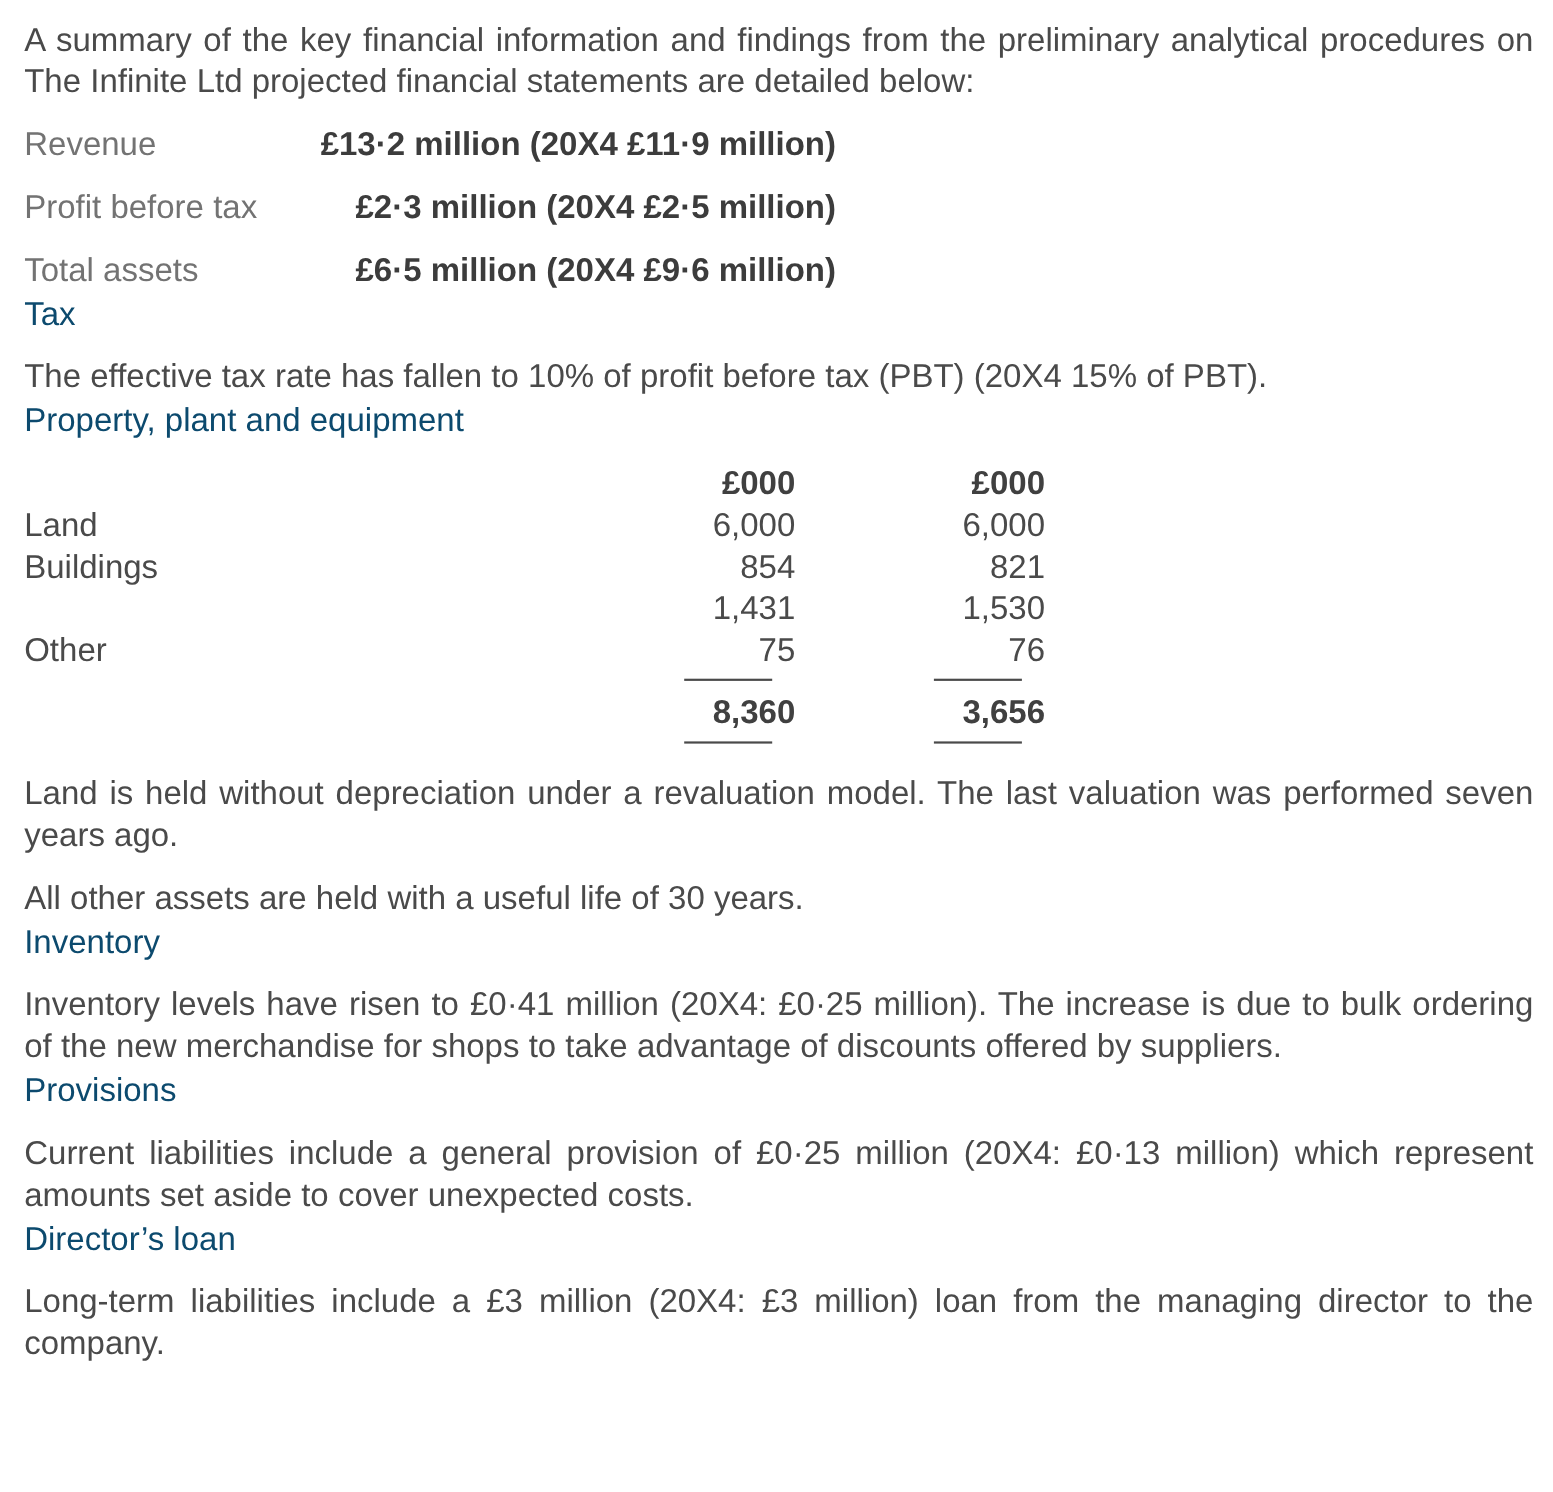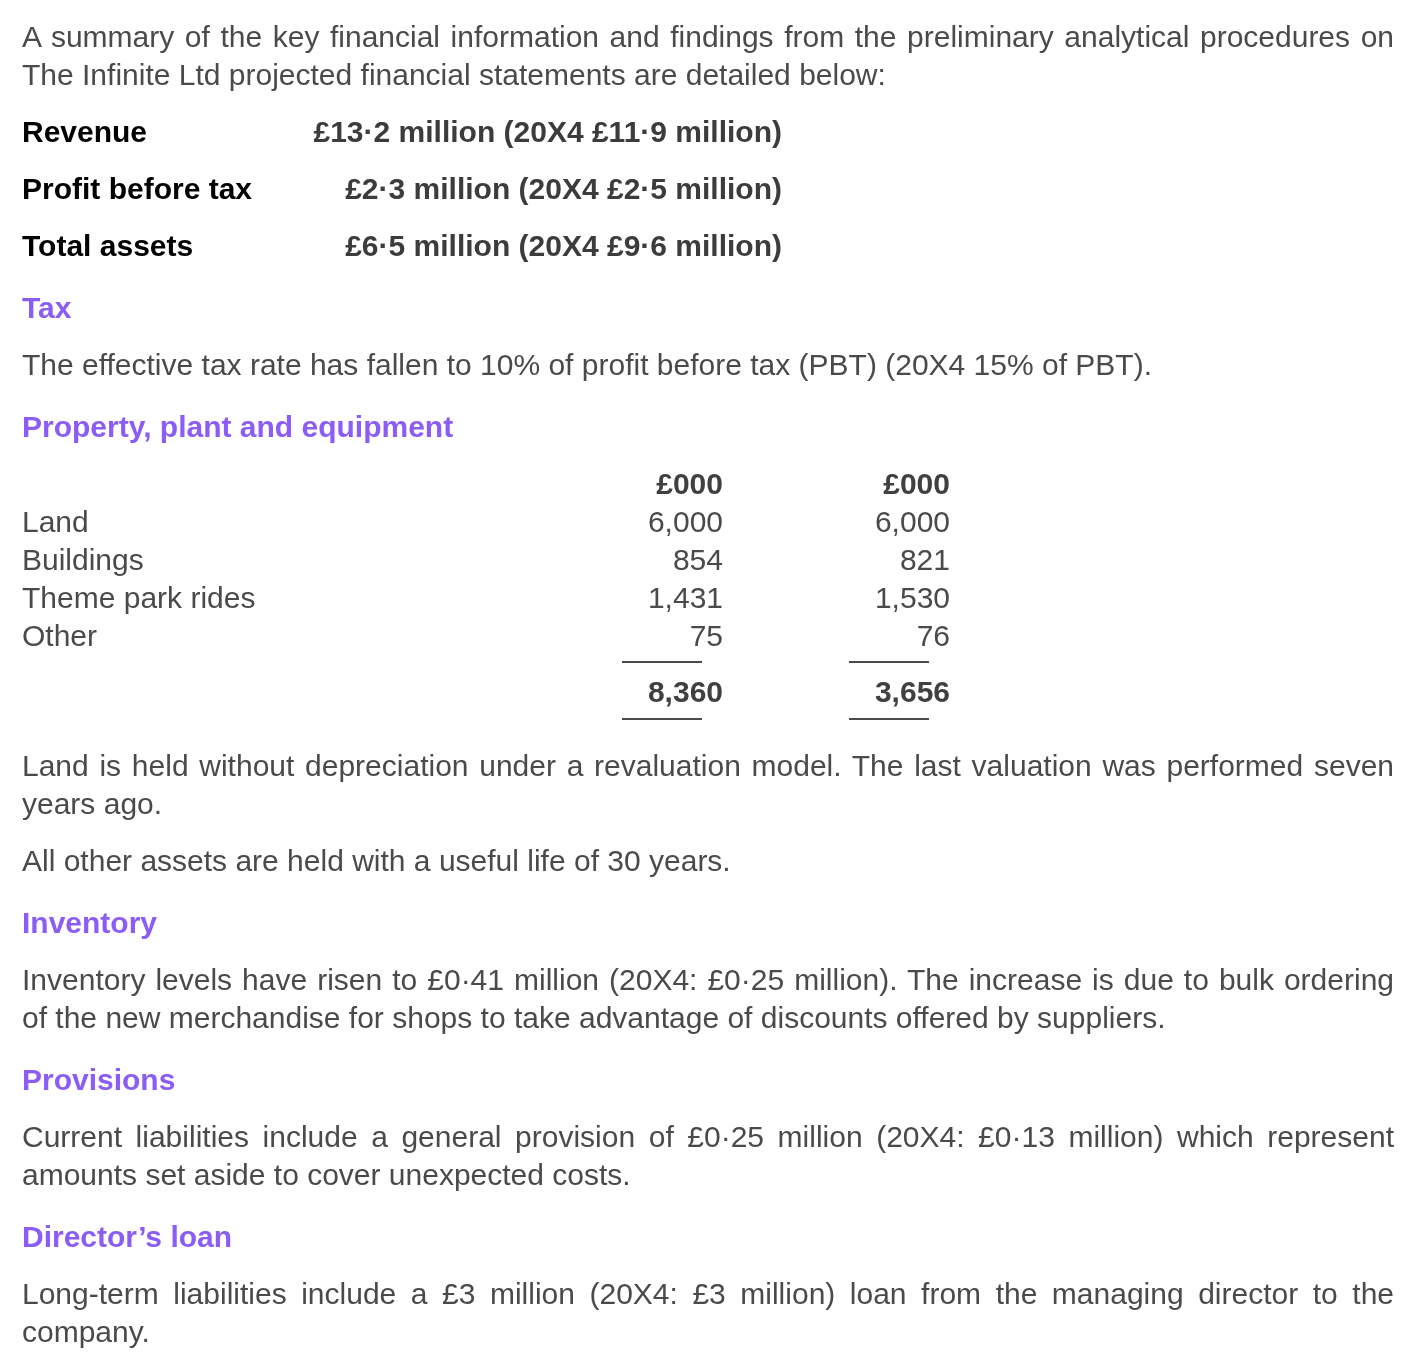--- a/index.html
+++ b/index.html
@@ -8,23 +8,23 @@
     font-family: "Liberation Sans", sans-serif;
     color: #4a4a4a;
     font-size: 30px;
     line-height: 38px;
   }
   .page { position: relative; padding: 18px 18px 0 22px; }
   p { margin: 0; }
   .para { text-align: justify; }
   .bold { font-weight: bold; color: #404040; }
   .kv-row { position: relative; height: 38px; margin-top: 19px; }
-  .kv-label { position: absolute; left: 0; top: 0; font-weight: bold; color: #000000; }
-  .kv-val { position: absolute; right: 612px; top: 0; font-weight: bold; color: #3c3c3c; white-space: nowrap; }
-  .heading { font-weight: bold; color: #8b5cf6; margin-top: 24px; }
+  .kv-label { position: absolute; left: 0; top: 0; font-weight: normal; color: #737373; }
+  .kv-val { position: absolute; right: 634px; top: 0; font-weight: bold; color: #3c3c3c; white-space: nowrap; }
+  .heading { font-weight: normal; color: #0c4a6e; margin-top: 2px; }
   .ppe { position: relative; margin-top: 19px; height: 280px; }
   .ppe .row { position: absolute; left: 0; height: 38px; width: 100%; }
   .ppe .lbl { position: absolute; left: 0; }
   .ppe .c1, .ppe .c2 { position: absolute; text-align: right; width: 90px; }
   .ppe .c1 { left: 611px; }
   .ppe .c2 { left: 838px; }
   .rule { position: absolute; height: 2px; background: #4a4a4a; width: 80px; }
 </style>
 </head>
 <body>
@@ -59,21 +59,20 @@
       <span class="lbl">Land</span>
       <span class="c1">6,000</span>
       <span class="c2">6,000</span>
     </div>
     <div class="row" style="top:76px">
       <span class="lbl">Buildings</span>
       <span class="c1">854</span>
       <span class="c2">821</span>
     </div>
     <div class="row" style="top:114px">
-      <span class="lbl">Theme park rides</span>
       <span class="c1">1,431</span>
       <span class="c2">1,530</span>
     </div>
     <div class="row" style="top:152px">
       <span class="lbl">Other</span>
       <span class="c1">75</span>
       <span class="c2">76</span>
     </div>
     <div class="rule" style="left:600px; top:196px"></div>
     <div class="rule" style="left:827px; top:196px"></div>

